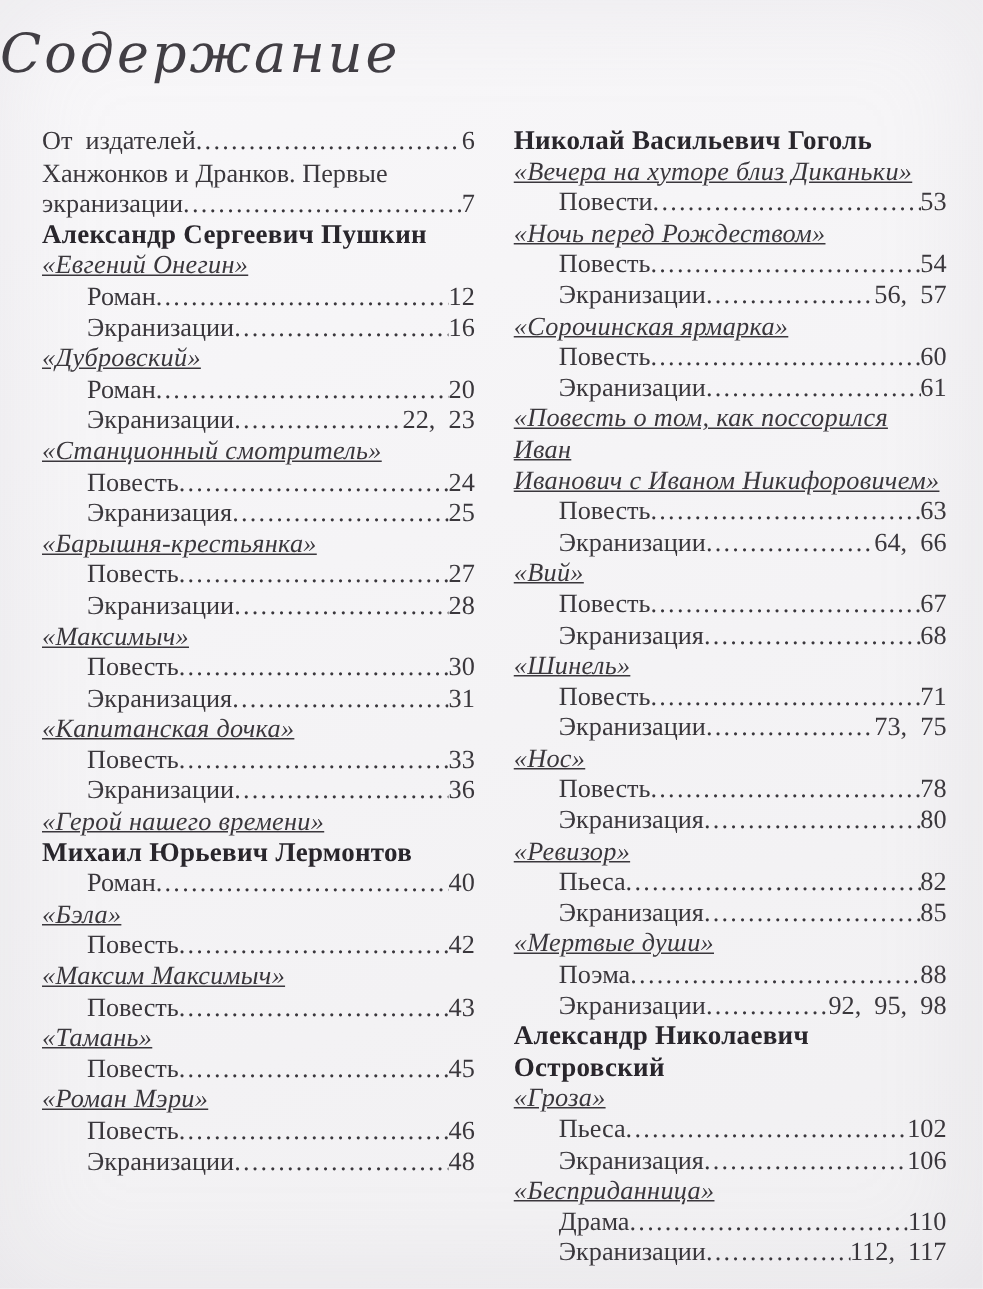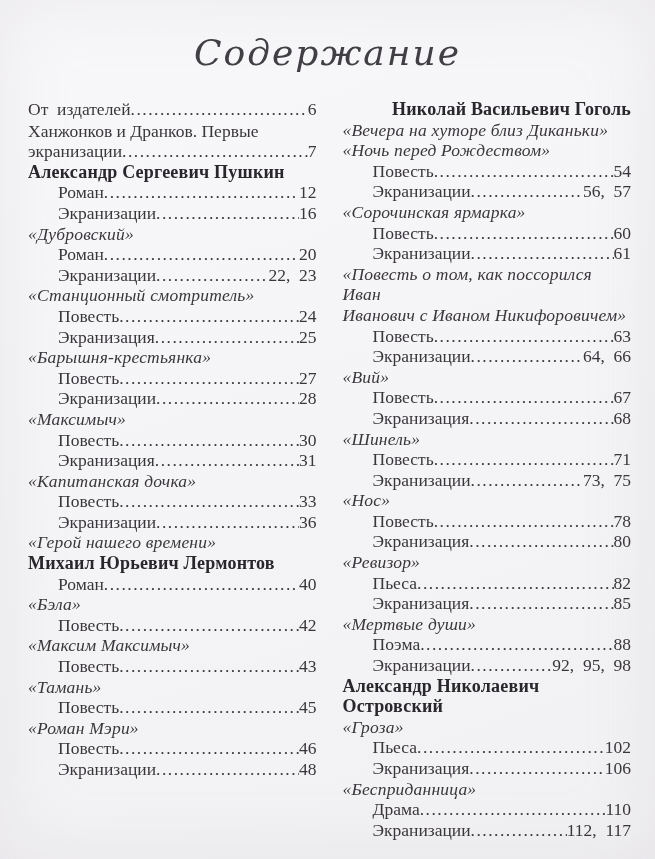--- a/index.html
+++ b/index.html
@@ -15,22 +15,22 @@
     width: 655px;
     height: 859px;
     box-sizing: border-box;
     background: linear-gradient(160deg, #f8f7f9 0%, #f4f3f5 55%, #f1f0f2 100%);
     box-shadow: inset 0 0 70px rgba(185,180,190,0.18);
     font-family: "Liberation Serif", "DejaVu Serif", serif;
     color: #3a373c;
   }
   .page-title {
     margin: 0;
-    padding-top: 32px;
-    text-align: center;
+    padding-top: 16px;
+    text-align: left;
     font-family: "DejaVu Serif", serif;
     font-style: italic;
     font-weight: normal;
     font-size: 36px;
     letter-spacing: 2px;
     color: #413e44;
   }
   .columns {
     display: flex;
     gap: 26px;
@@ -42,24 +42,25 @@
     font-size: 17.5px;
     line-height: 20.6px;
   }
   .row { min-height: 20.6px; }
   .row.author {
     font-weight: bold;
     font-size: 18px;
     color: #29262c;
     letter-spacing: 0.2px;
   }
-  .row.author:first-child { margin-top: 0; text-align: right; }
+  .row.author:first-child { margin-top: 0; }
   .row.title {
     font-style: italic;
     letter-spacing: 0.2px;
+    text-decoration: underline;
   }
   .row.plain.gap { margin-top: 1px; }
   .row.leader {
     display: flex;
     align-items: flex-end;
   }
   .row.leader.indent { padding-left: 30px; }
   .entry-label { white-space: pre; flex: 0 0 auto; }
   .dot-fill {
     flex: 1 1 auto;
@@ -85,20 +86,21 @@
           <span class="dot-fill"></span>
           <span class="page-num">6</span>
         </div>
         <div class="row plain gap">Ханжонков и Дранков. Первые</div>
         <div class="row leader">
           <span class="entry-label">экранизации</span>
           <span class="dot-fill"></span>
           <span class="page-num">7</span>
         </div>
         <div class="row author">Александр Сергеевич Пушкин</div>
+        <div class="row title">«Евгений Онегин»</div>
         <div class="row leader indent">
           <span class="entry-label">Роман</span>
           <span class="dot-fill"></span>
           <span class="page-num">12</span>
         </div>
         <div class="row leader indent">
           <span class="entry-label">Экранизации</span>
           <span class="dot-fill"></span>
           <span class="page-num">16</span>
         </div>
@@ -190,20 +192,25 @@
         </div>
         <div class="row leader indent">
           <span class="entry-label">Экранизации</span>
           <span class="dot-fill"></span>
           <span class="page-num">48</span>
         </div>
       </div>
     <div class="col">
         <div class="row author">Николай Васильевич Гоголь</div>
         <div class="row title">«Вечера на хуторе близ Диканьки»</div>
+        <div class="row leader indent">
+          <span class="entry-label">Повести</span>
+          <span class="dot-fill"></span>
+          <span class="page-num">53</span>
+        </div>
         <div class="row title">«Ночь перед Рождеством»</div>
         <div class="row leader indent">
           <span class="entry-label">Повесть</span>
           <span class="dot-fill"></span>
           <span class="page-num">54</span>
         </div>
         <div class="row leader indent">
           <span class="entry-label">Экранизации</span>
           <span class="dot-fill"></span>
           <span class="page-num">56,  57</span>

